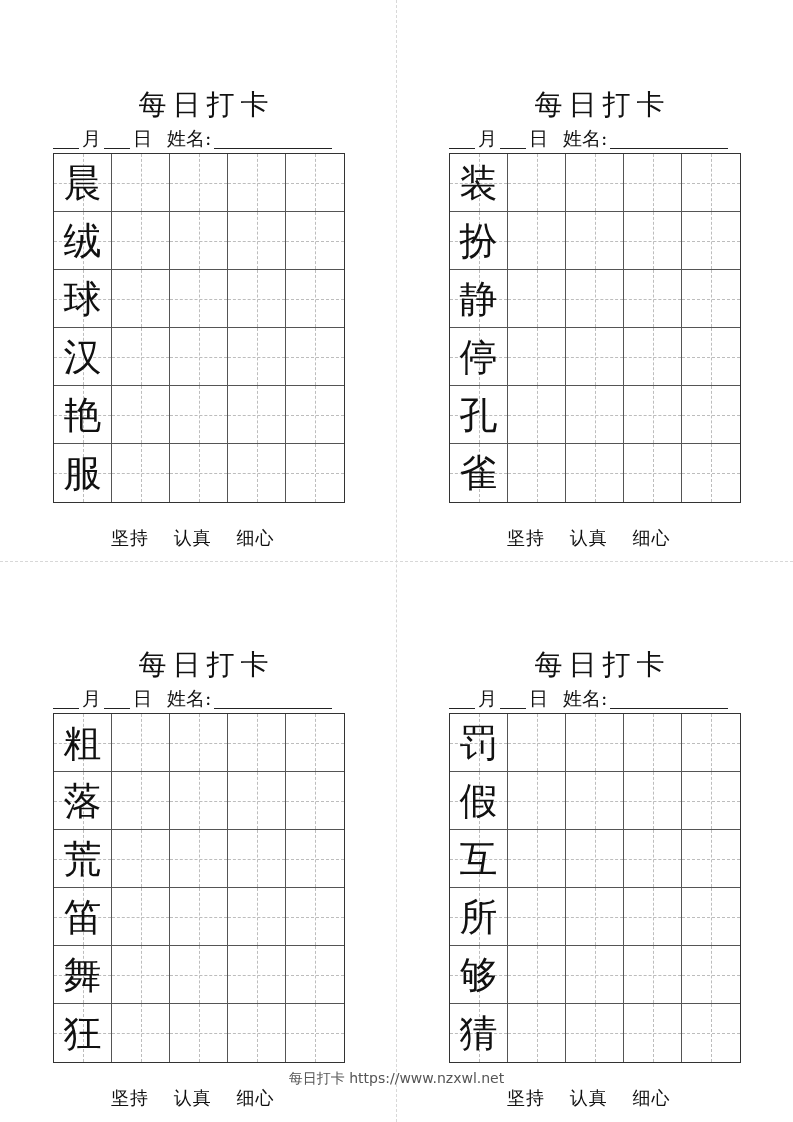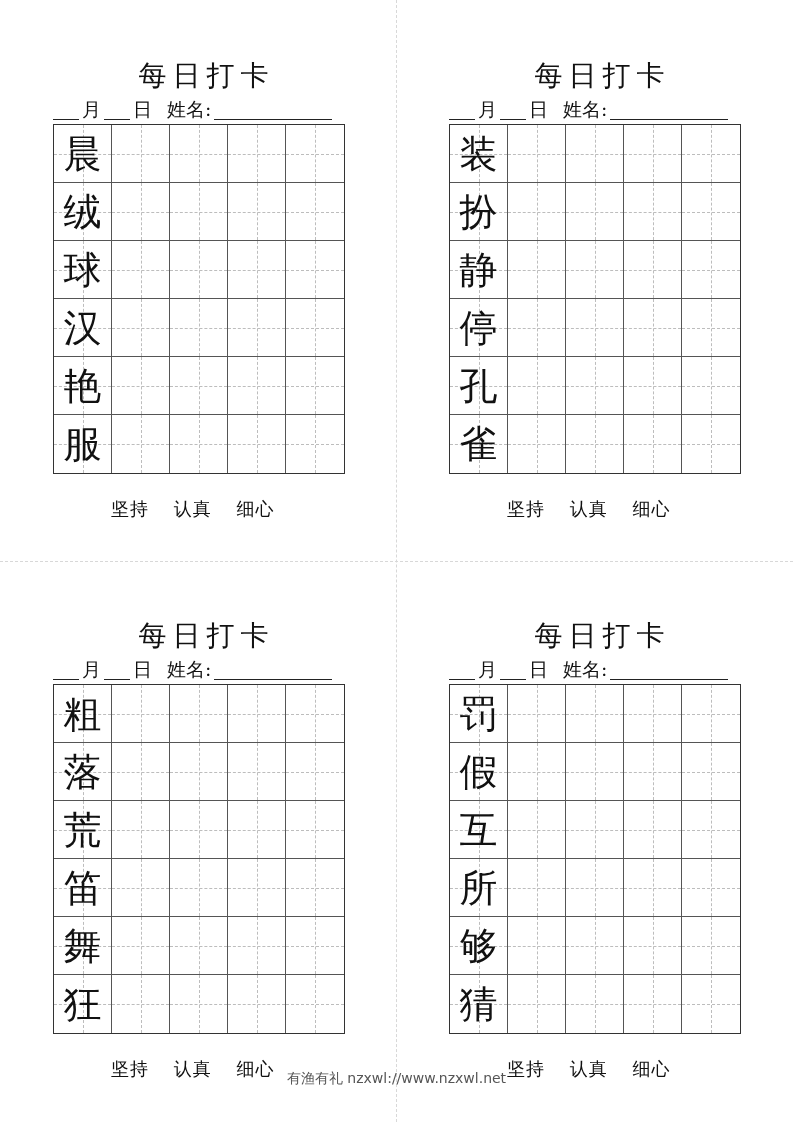--- a/index.html
+++ b/index.html
@@ -11,21 +11,21 @@
     position: absolute; left: 396px; top: 0; width: 0; height: 1122px;
     border-left: 1px dashed #d8d8d8;
   }
   .cut-h {
     position: absolute; left: 0; top: 561px; width: 793px; height: 0;
     border-top: 1px dashed #d8d8d8;
   }
   .card { position: absolute; width: 293px; }
   .card-title {
     text-align: center; font-size: 28px; letter-spacing: 6px;
-    height: 36px; line-height: 36px; margin-left: 14px;
+    height: 36px; line-height: 36px; margin-left: 14px; margin-top: 29px;
   }
   .date-line {
     display: flex; align-items: flex-end; font-size: 19px; height: 26px;
     line-height: 22px; white-space: nowrap;
   }
   .blank { display: inline-block; border-bottom: 1.5px solid #222; height: 20px; }
   .blank.short { width: 26px; }
   .blank.long { width: 118px; }
   .lbl { padding: 0 3px; }
   .grid {
@@ -304,13 +304,13 @@
       <div class="cell last-row"></div>
       <div class="cell last-row"></div>
     </div>
     <div class="motto">
     <span>坚持</span>
     <span>认真</span>
     <span>细心</span>
   </div>
   </div>
 
-<div class="footer">有渔有礼 nzxwl://www.nzxwl.net</div>
+<div class="footer">每日打卡 https://www.nzxwl.net</div>
 
 </body></html>

